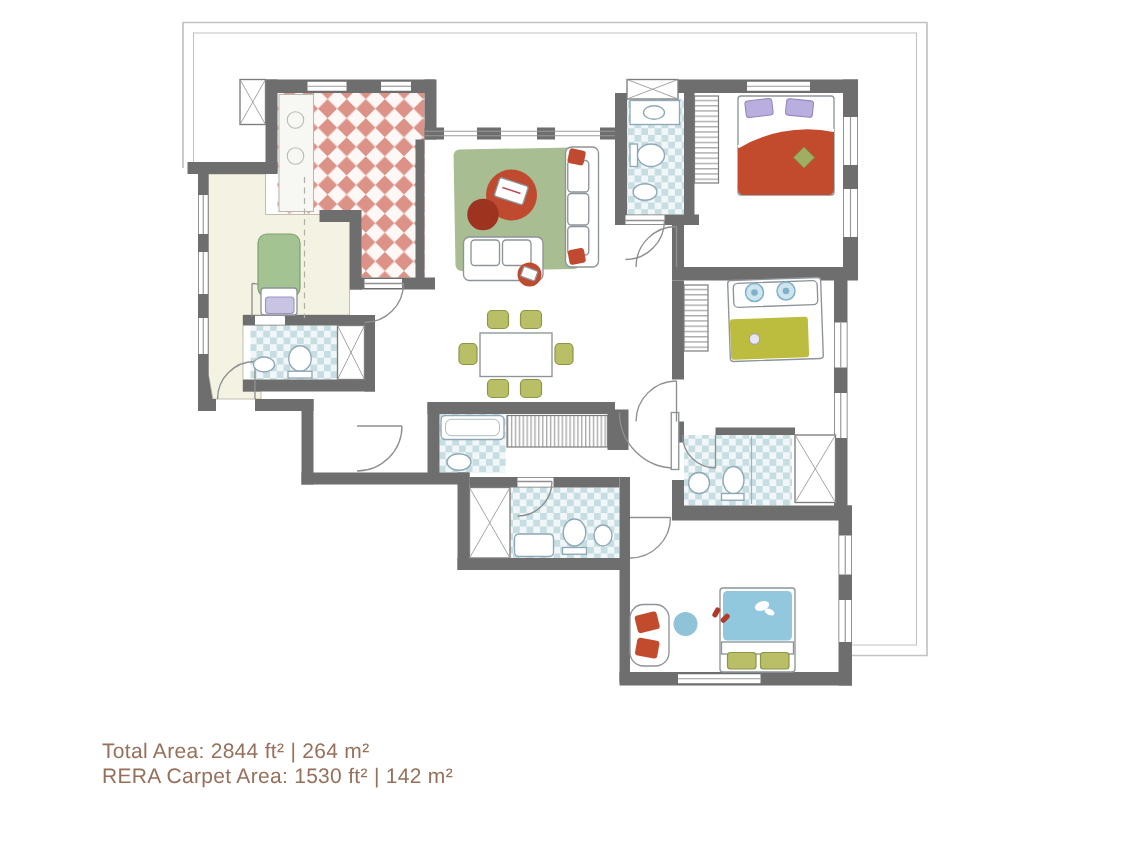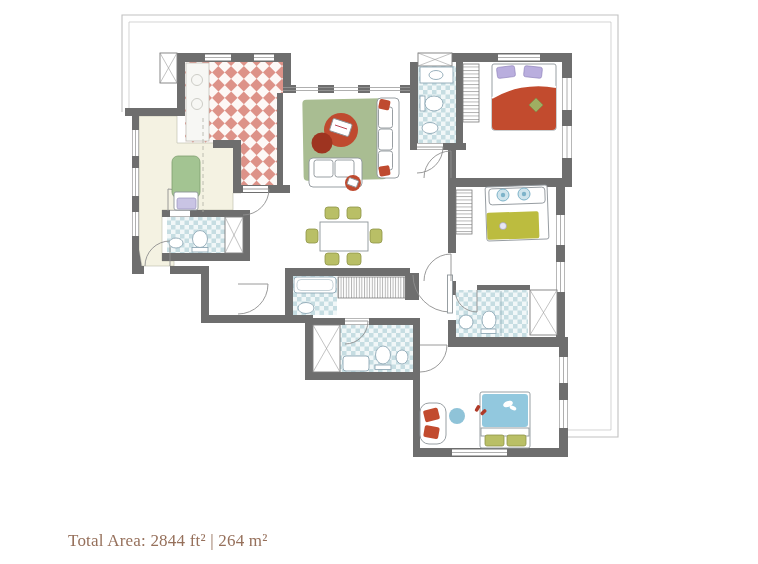--- a/index.html
+++ b/index.html
@@ -18,22 +18,22 @@
   .white{fill:#ffffff;stroke:#8d9499;stroke-width:0.9;}
   .whitefix{fill:#ffffff;stroke:var(--fixture);stroke-width:0.9;}
   .door{stroke:#8f8f8f;stroke-width:0.9;fill:none;}
   .winline{stroke:#9a9a9a;stroke-width:0.8;}
   .wingap{fill:#ffffff;}
   .xbox{fill:#ffffff;stroke:#7c7c7c;stroke-width:0.9;}
   .xline{stroke:#9a9a9a;stroke-width:0.6;}
   .counter{fill:#f7f7f4;stroke:#b9b9b2;stroke-width:0.7;}
   .dash{stroke:#b0b0a6;stroke-width:0.8;stroke-dasharray:4 3;fill:none;}
   .olive{fill:var(--chair-olive);stroke:#8e9448;stroke-width:0.8;}
-  .footer{position:absolute;left:68px;top:532px;color:var(--accent-text);
-          font-size:17px;line-height:17px;letter-spacing:0.2px;font-family:Liberation Serif, serif;}
+  .footer{position:absolute;left:68px;top:492px;color:var(--accent-text);
+          font-size:14px;line-height:17px;letter-spacing:0.2px;}
 </style>
 </head>
 <body>
 
 <div class="canvas">
 <svg width="758" height="564" viewBox="0 0 758 564">
   <defs>
     <pattern id="checkerRed" width="18" height="18" patternUnits="userSpaceOnUse" patternTransform="rotate(45 200 100)">
       <rect x="0" y="0" width="9" height="9" fill="var(--checker-red)"></rect>
       <rect x="9" y="9" width="9" height="9" fill="var(--checker-red)"></rect>
@@ -388,14 +388,15 @@
       <rect x="476" y="405" width="3.5" height="7" rx="1.5" fill="#b03a28" transform="rotate(30 478 408)"></rect>
       <rect x="482" y="409" width="3.5" height="7" rx="1.5" fill="#b03a28" transform="rotate(45 484 412)"></rect>
     </g>
   </g>
 
   <line class="dash" x1="203" y1="118" x2="203" y2="212"></line>
 </svg>
 
 <div class="footer">
   <div>Total Area: 2844 ft² | 264 m²</div>
+  <div>RERA Carpet Area: 1530 ft² | 142 m²</div>
 </div>
 </div>
 
 </body></html>

